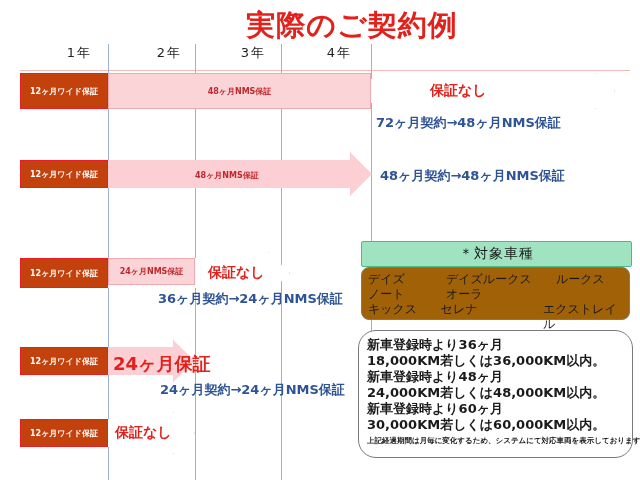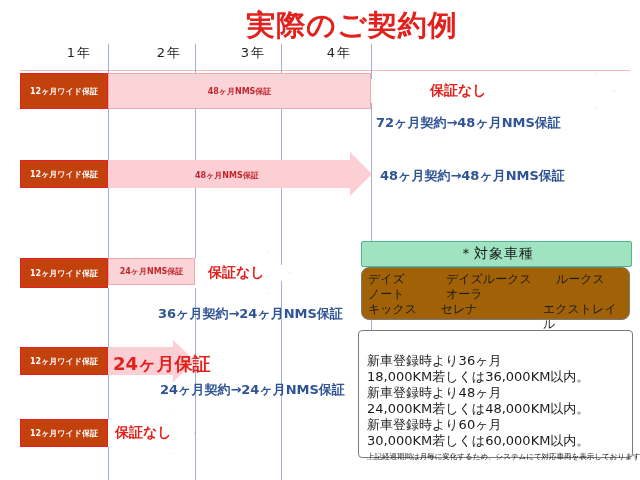--- a/index.html
+++ b/index.html
@@ -98,23 +98,24 @@
     display:flex;font-size:12px;color:#1a1a1a;line-height:15px;
   }
   .model-row span{display:inline-block;}
   .m1{width:78px;}
   .m2{width:110px;}
   .m3{width:auto;}
 
   .cond-box{
     position:absolute;
     background:#ffffff;border:1px solid #7a7a7a;
-    border-radius:4px;
-    box-sizing:border-box;
-    padding:22px 8px 2px 8px;
+    border-radius:18px;
+    box-sizing:border-box;
+    padding:6px 8px 2px 8px;
+    font-weight:bold;
   }
   .cond-line{font-size:13px;color:#1a1a1a;line-height:16px;white-space:nowrap;}
   .cond-foot{font-size:7.5px;color:#1a1a1a;line-height:12px;white-space:nowrap;margin-top:2px;}
 </style>
 </head>
 <body>
 
 <div id="stage">
 
   <div class="title">実際のご契約例</div>
@@ -163,21 +164,21 @@
   <div class="row">
     <div class="arrow arrow-outline" style="left:20px;top:252px;width:270px;height:42px;
                 clip-path:polygon(0 6px,248px 6px,248px 0,270px 21px,248px 42px,248px 36px,0 36px);"></div>
     <div class="seg seg-red" style="left:20px;top:258px;width:88px;height:30px;">
       <span>12ヶ月ワイド保証</span>
     </div>
     <div class="seg seg-pink" style="left:108px;top:258px;width:87px;height:27px;">
       <span>24ヶ月NMS保証</span>
     </div>
     <div class="arrow-label" style="left:208px;top:264px;font-size:14px;color:#e3211c;">保証なし</div>
-    <div class="caption" style="left:158px;top:305px;">36ヶ月契約→24ヶ月NMS保証</div>
+    <div class="caption" style="left:158px;top:290px;">36ヶ月契約→24ヶ月NMS保証</div>
   </div>
 
   <div class="row">
     <div class="arrow arrow-pinkfill" style="left:20px;top:340px;width:175px;height:42px;
                 clip-path:polygon(0 7px,153px 7px,153px 0,175px 21px,153px 42px,153px 35px,0 35px);"></div>
     <div class="seg seg-red" style="left:20px;top:347px;width:88px;height:28px;">
       <span>12ヶ月ワイド保証</span>
     </div>
     <div class="arrow-label" style="left:113px;top:352px;font-size:18px;color:#e3211c;">24ヶ月保証</div>
     <div class="caption" style="left:160px;top:381px;">24ヶ月契約→24ヶ月NMS保証</div>

